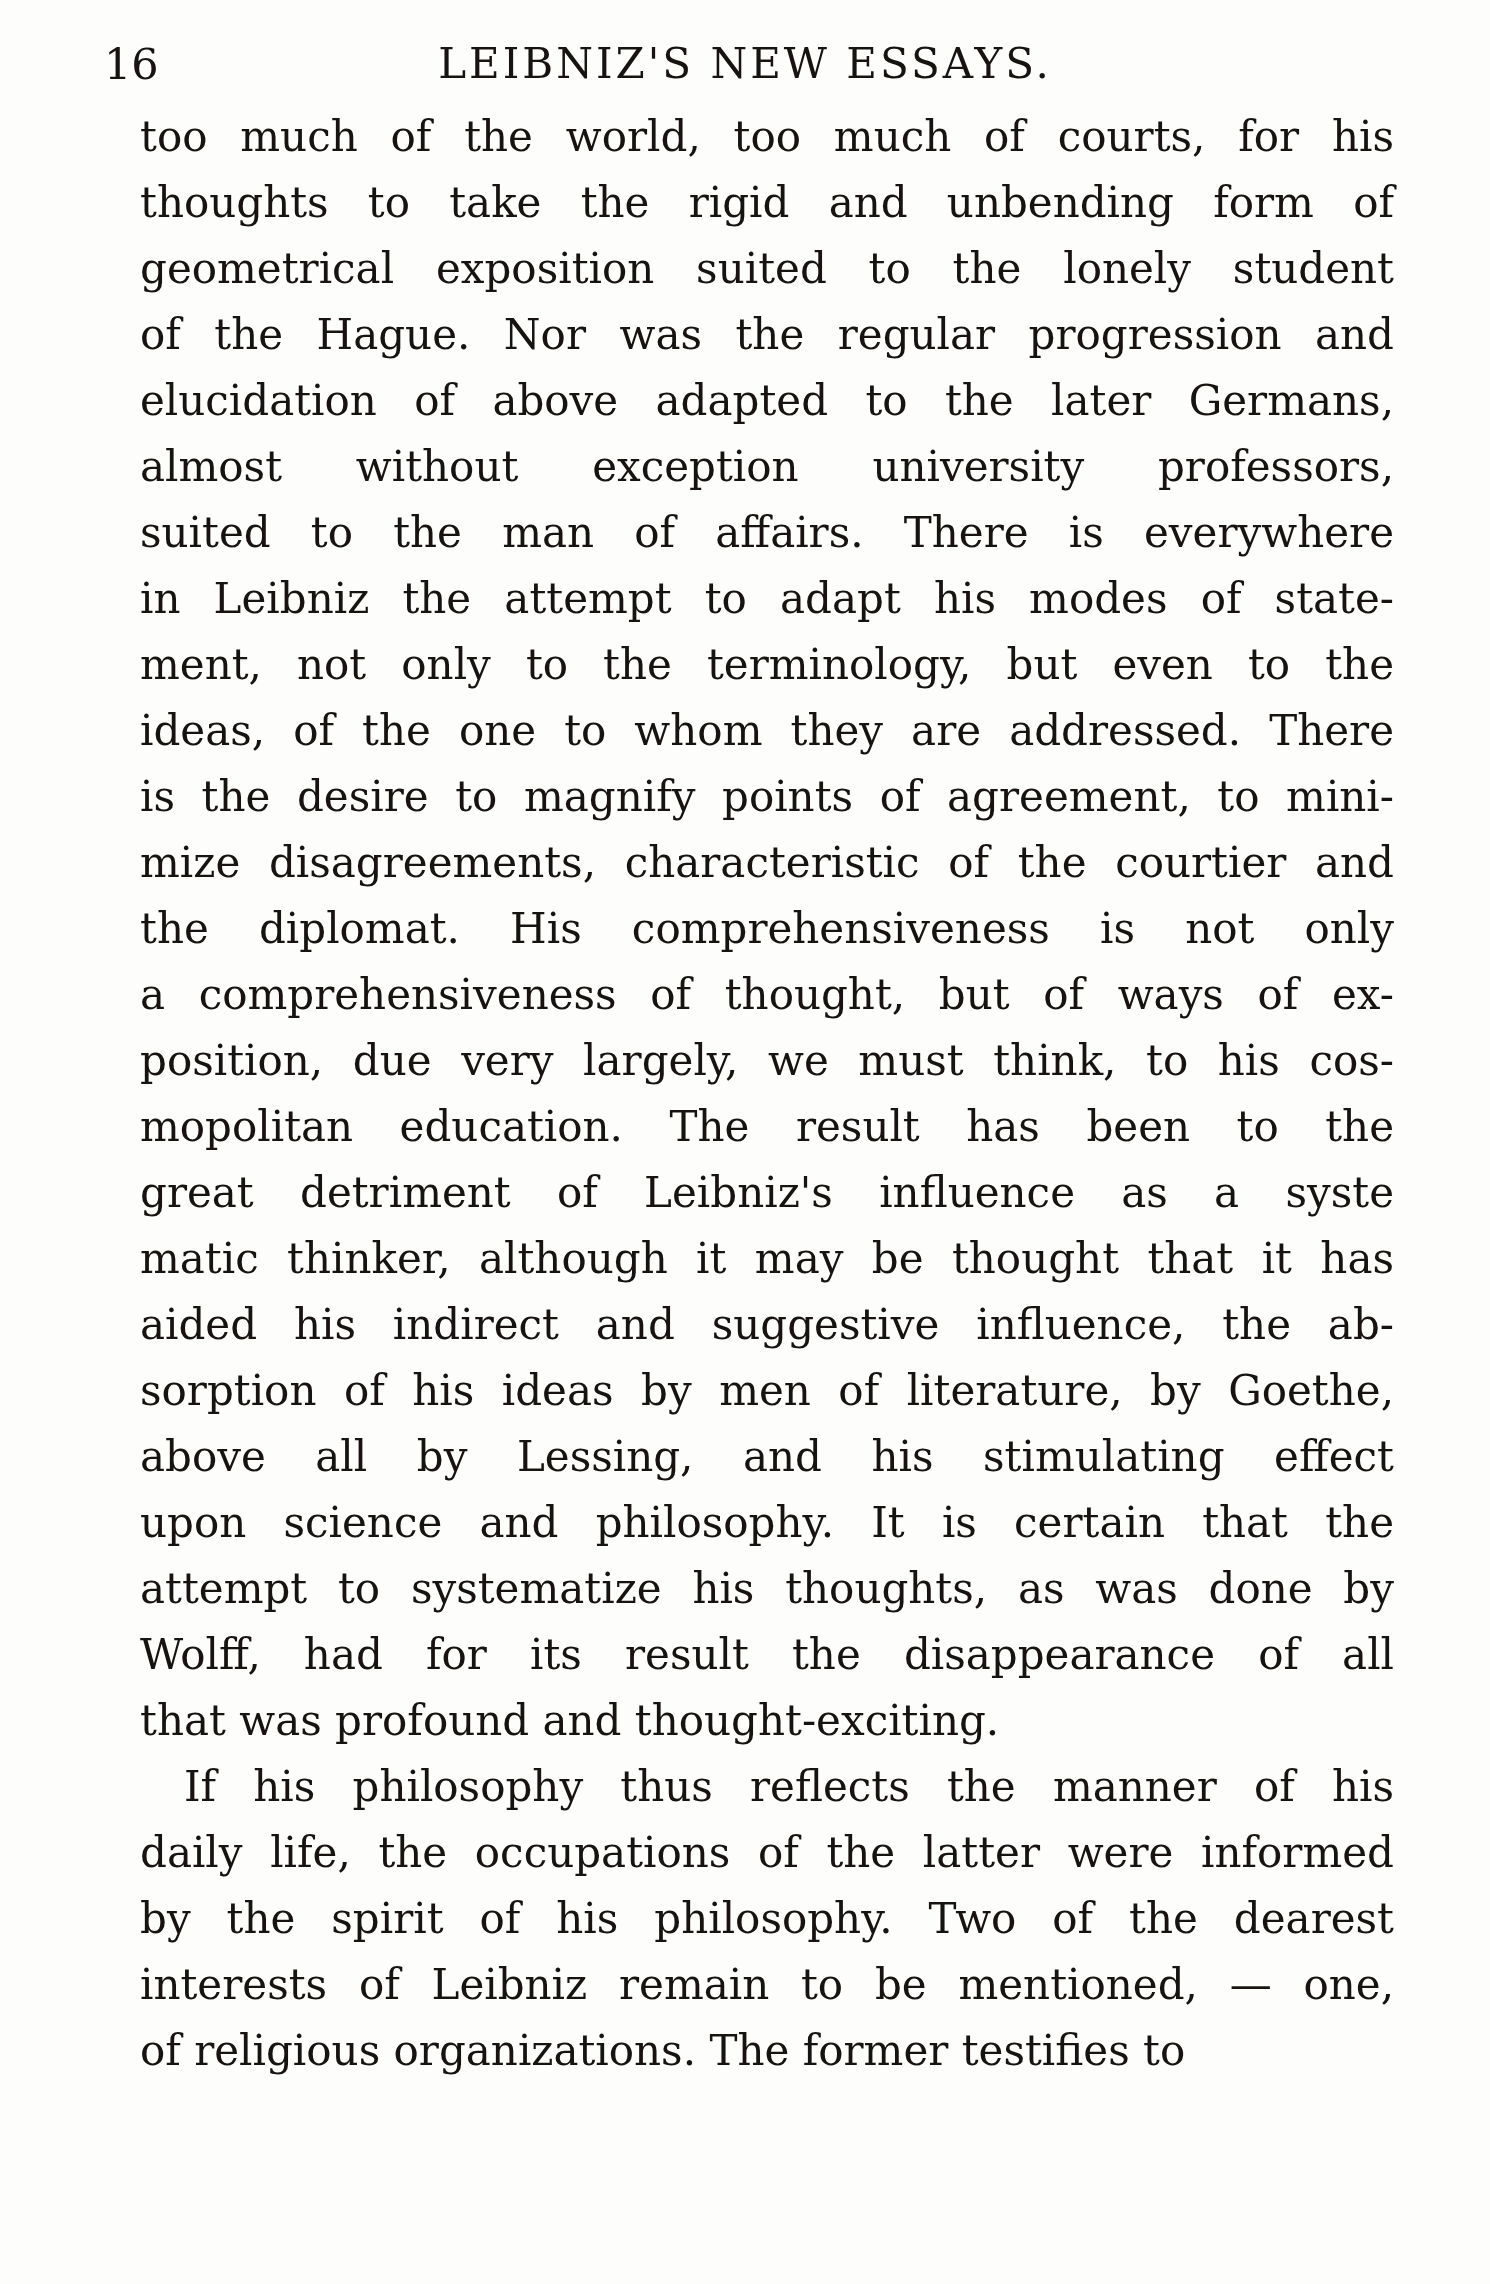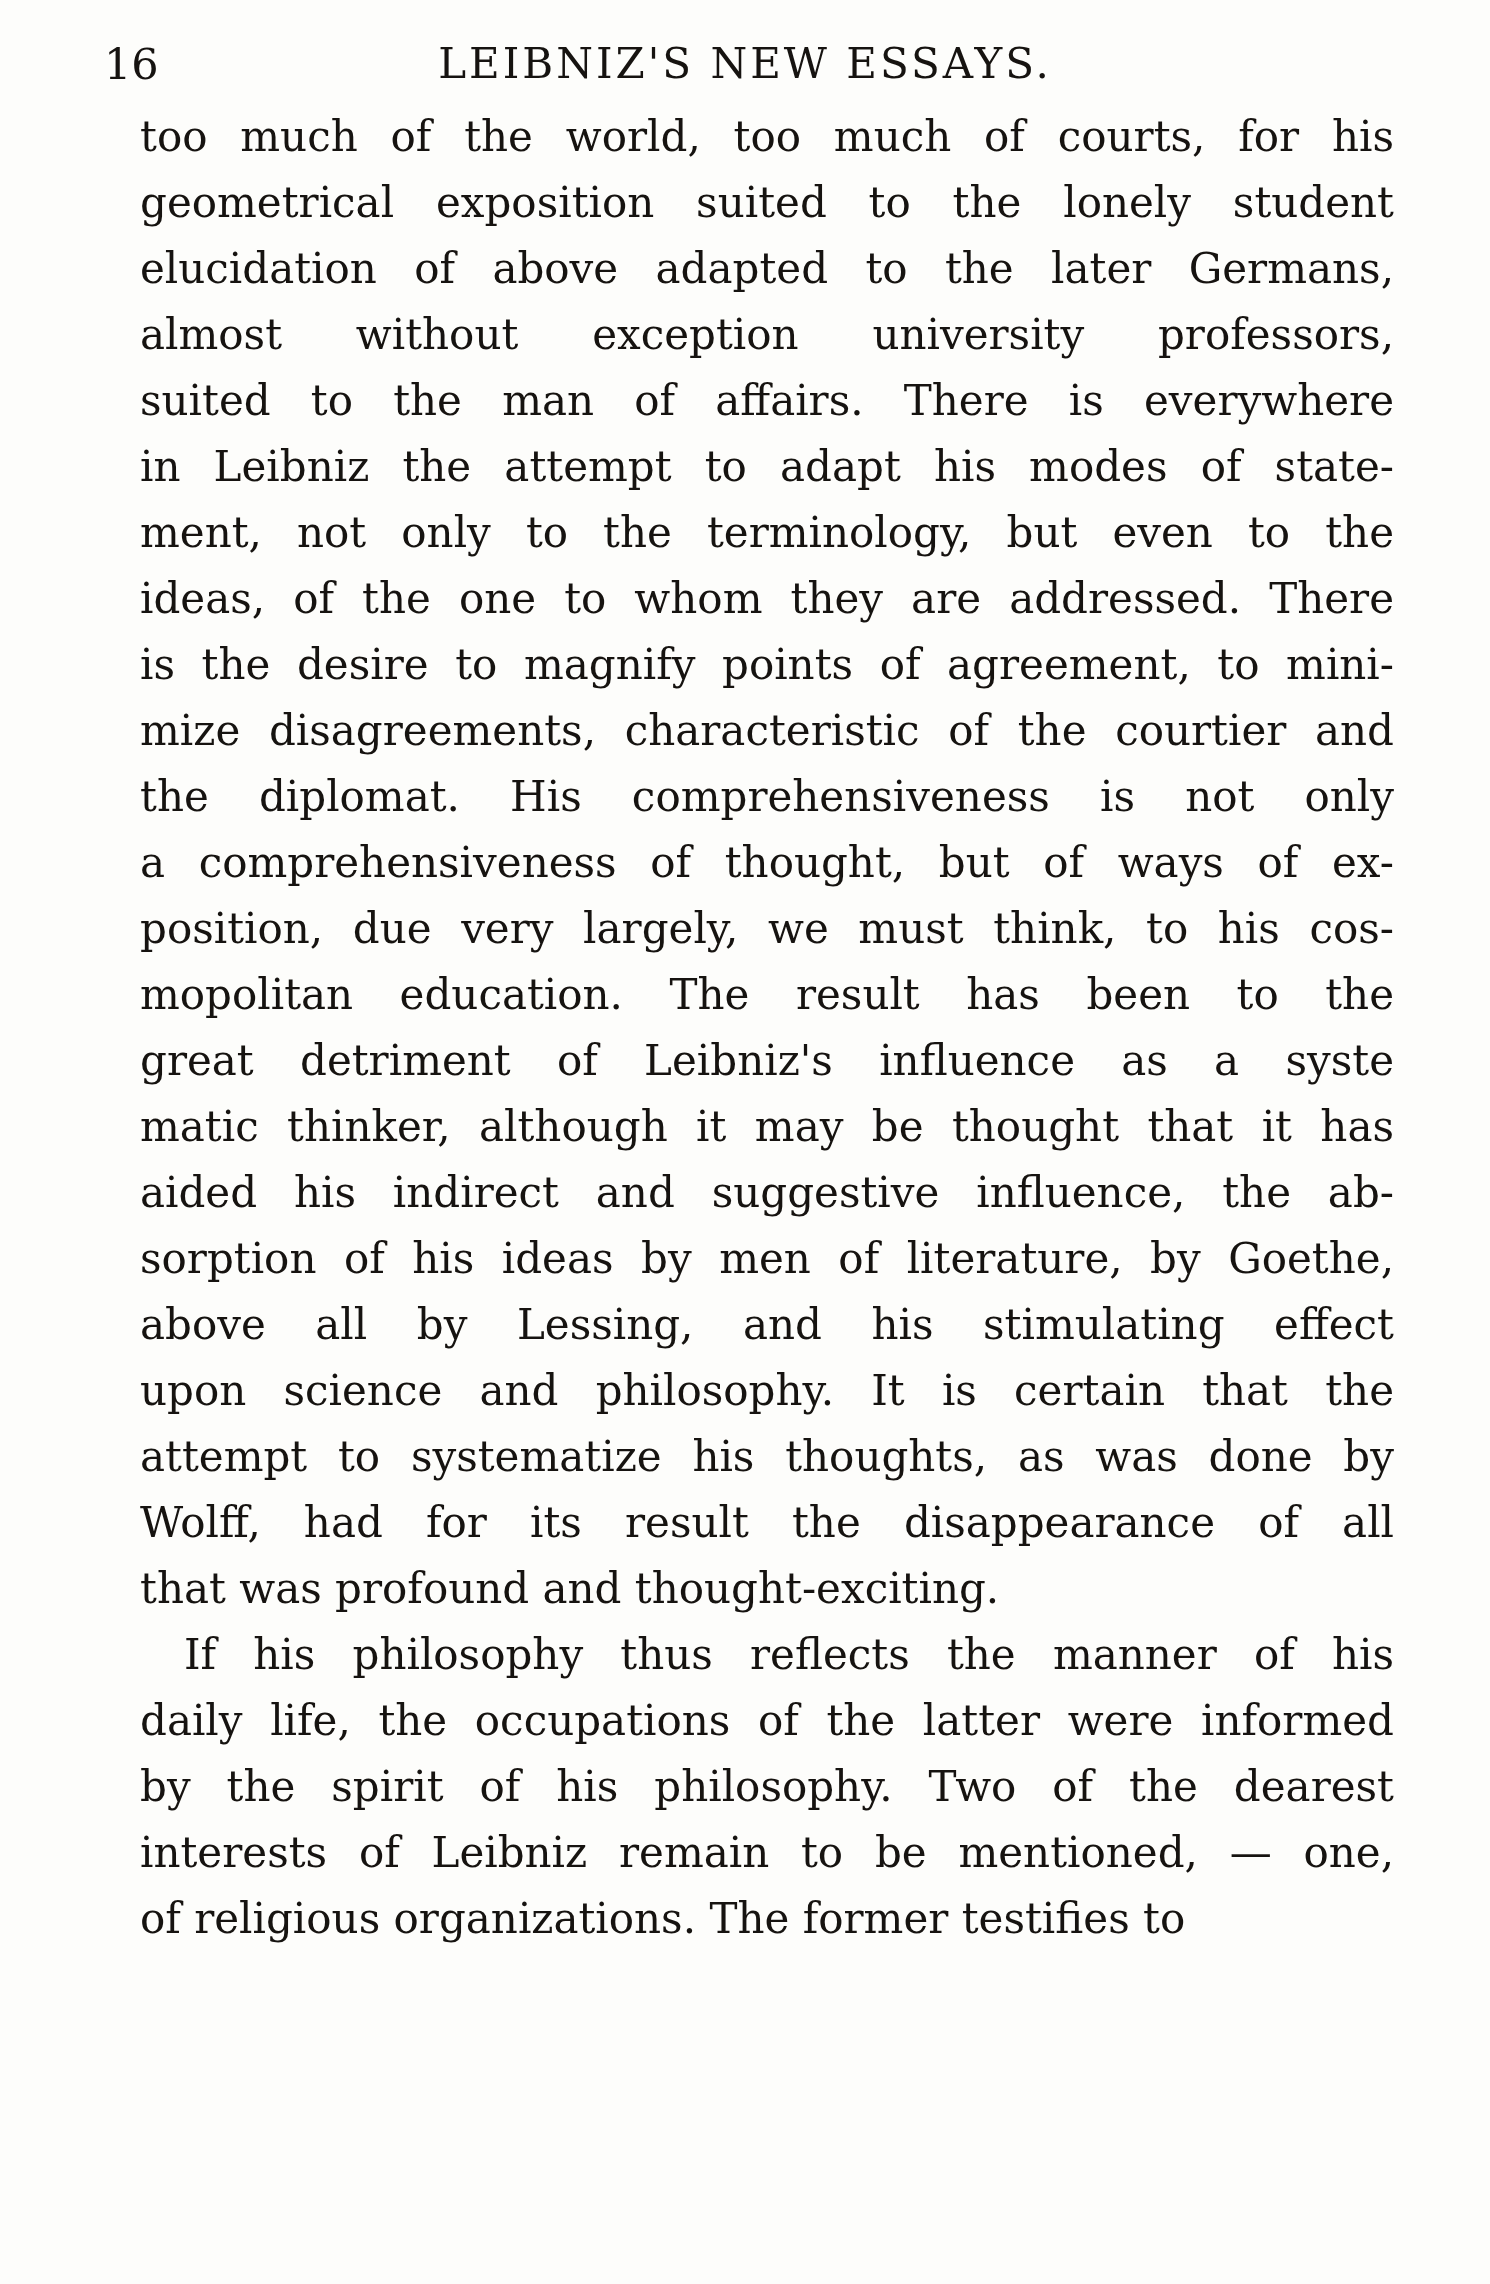--- a/index.html
+++ b/index.html
@@ -68,21 +68,23 @@
 <div class="page">
 
   <div class="running-header">
     <div class="page-number">16</div>
     <div class="running-title">LEIBNIZ'S NEW ESSAYS.</div>
   </div>
 
   <div class="text-block">
       <div class="paragraph">
         <div class="text-line">too much of the world, too much of courts, for his</div>
+        <div class="text-line">thoughts to take the rigid and unbending form of</div>
         <div class="text-line">geometrical exposition suited to the lonely student</div>
+        <div class="text-line">of the Hague.  Nor was the regular progression and</div>
         <div class="text-line">elucidation of above adapted to the later Germans,</div>
         <div class="text-line">almost without exception university professors,</div>
         <div class="text-line">suited to the man of affairs.  There is everywhere</div>
         <div class="text-line">in Leibniz the attempt to adapt his modes of state-</div>
         <div class="text-line">ment, not only to the terminology, but even to the</div>
         <div class="text-line">ideas, of the one to whom they are addressed.  There</div>
         <div class="text-line">is the desire to magnify points of agreement, to mini-</div>
         <div class="text-line">mize disagreements, characteristic of the courtier and</div>
         <div class="text-line">the diplomat.  His comprehensiveness is not only</div>
         <div class="text-line">a comprehensiveness of thought, but of ways of ex-</div>

